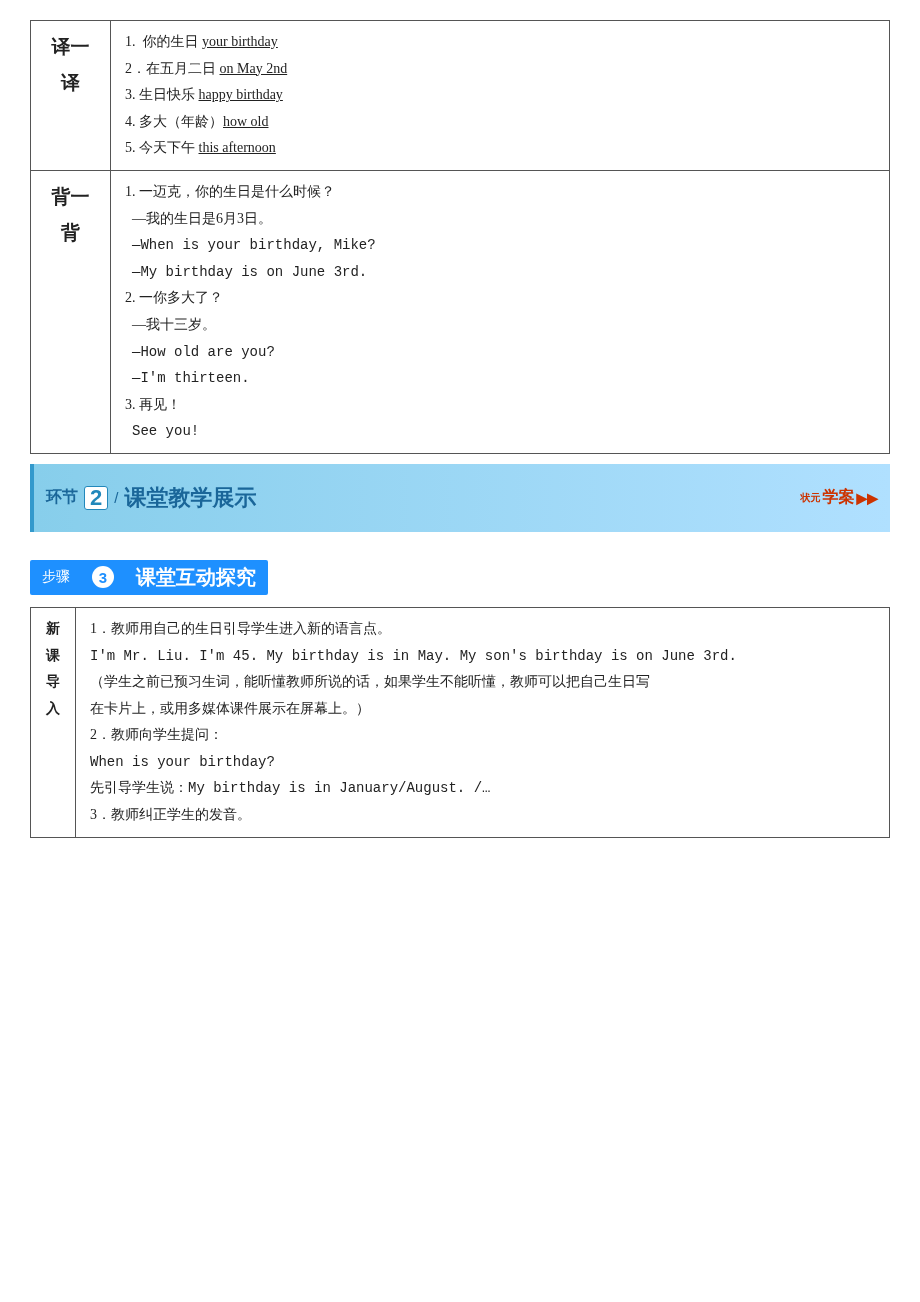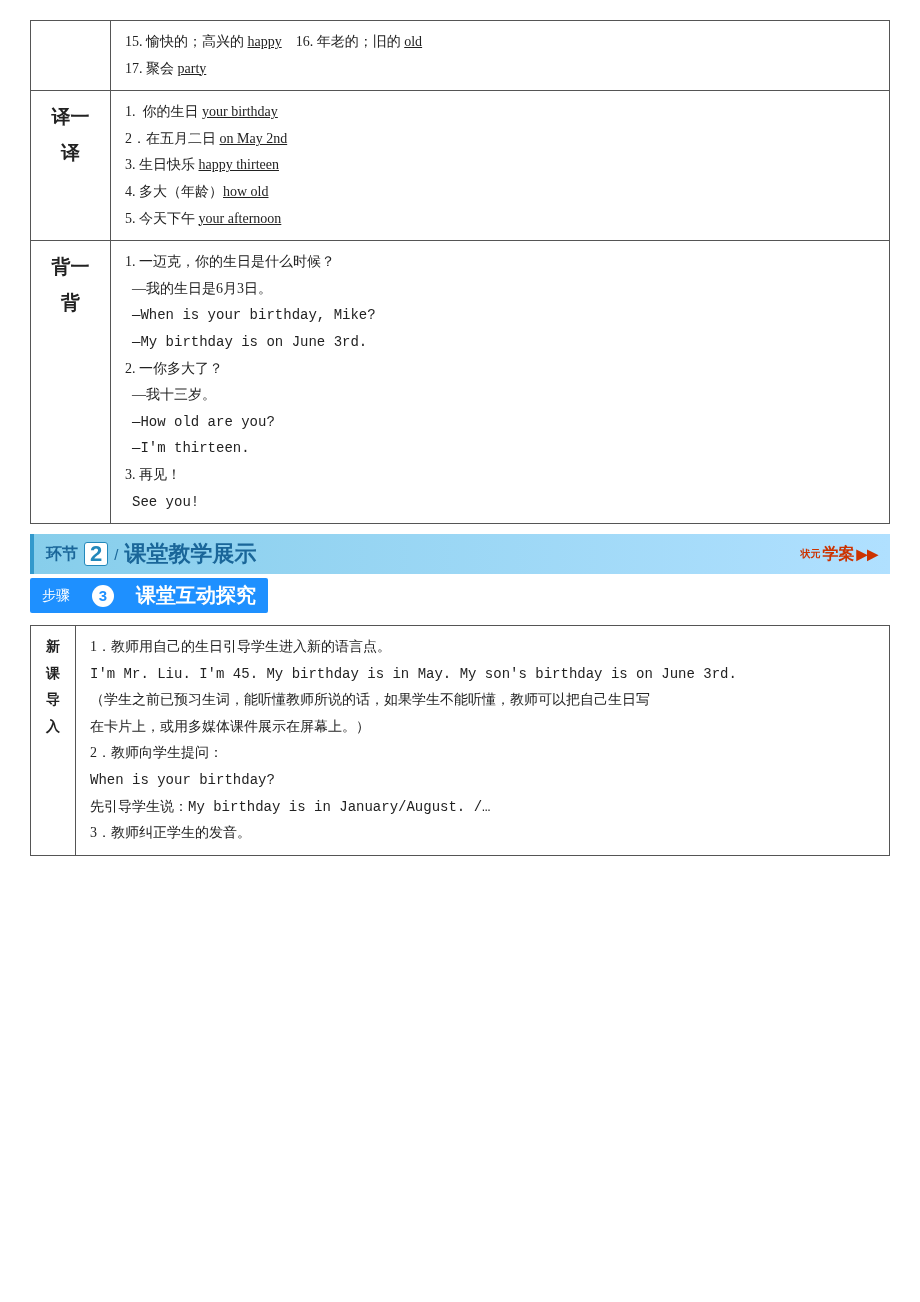--- a/index.html
+++ b/index.html
@@ -43,22 +43,22 @@
     .underline {
       text-decoration: underline;
     }
 
     
     .section-banner {
       display: flex;
       align-items: center;
       justify-content: space-between;
       background: linear-gradient(to right, #87CEEB, #B0E0FF);
-      padding: 5px 12px;
-      margin-bottom: 4px;
+      padding: 19px 12px;
+      margin-bottom: 28px;
       border-left: 4px solid #3399CC;
     }
     .section-left {
       display: flex;
       align-items: center;
       gap: 6px;
     }
     .section-num {
       background: #fff;
       color: #2288BB;
@@ -155,36 +155,29 @@
     .mono {
       font-family: "Courier New", Courier, monospace;
     }
   </style>
 </head>
 <body>
 
 <table class="main-table">
   <tbody>
 
-    <tr>
-      <td class="label-cell"></td>
-      <td class="content-cell">
-        <p>15. 愉快的；高兴的 <span class="underline">happy</span>&nbsp;&nbsp;&nbsp;&nbsp;16. 年老的；旧的 <span class="underline">old</span></p>
-        <p>17. 聚会 <span class="underline">party</span></p>
-      </td>
-    </tr>
 
     <tr>
       <td class="label-cell">译一译</td>
       <td class="content-cell">
         <p>1.&nbsp;&nbsp;你的生日 <span class="underline">your birthday</span></p>
         <p>2．在五月二日 <span class="underline">on May 2nd</span></p>
-        <p>3. 生日快乐 <span class="underline">happy thirteen</span></p>
+        <p>3. 生日快乐 <span class="underline">happy birthday</span></p>
         <p>4. 多大（年龄）<span class="underline">how old</span></p>
-        <p>5. 今天下午 <span class="underline">your afternoon</span></p>
+        <p>5. 今天下午 <span class="underline">this afternoon</span></p>
       </td>
     </tr>
 
     <tr>
       <td class="label-cell">背一背</td>
       <td class="content-cell">
         <p>1. 一迈克，你的生日是什么时候？</p>
         <p>&nbsp;&nbsp;—我的生日是6月3日。</p>
         <p>&nbsp;&nbsp;<span class="mono">—When is your birthday, Mike?</span></p>
         <p>&nbsp;&nbsp;<span class="mono">—My birthday is on June 3rd.</span></p>

